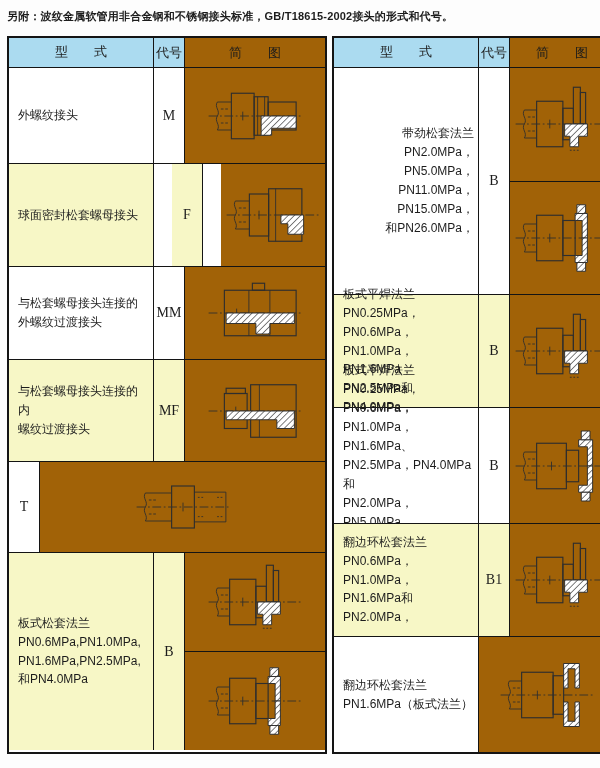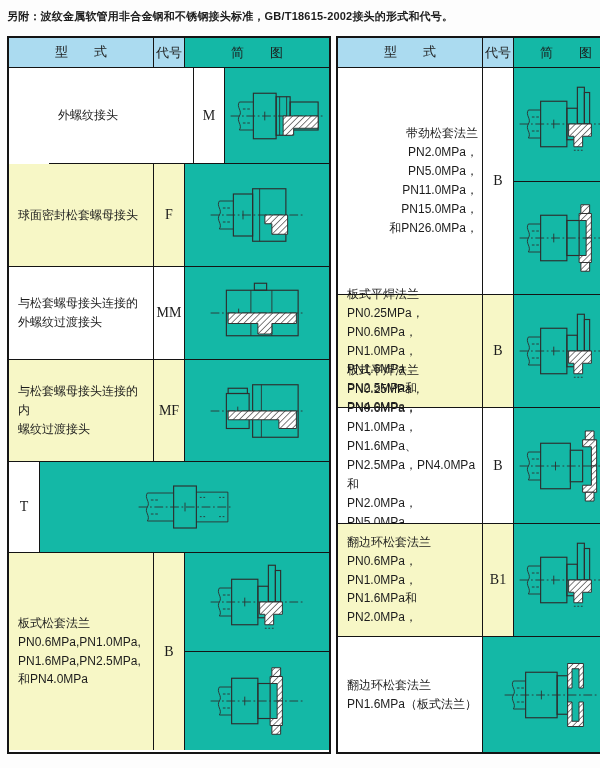--- a/index.html
+++ b/index.html
@@ -55,21 +55,21 @@
     display:flex;
     align-items:center;
     justify-content:center;
     font-family:"Liberation Serif", serif;
     font-size:14px;
   }
   .c-diag{
     flex:1 1 auto;
     display:flex;
     flex-direction:column;
-    background:#14b8a6;
+    background:#a16207;
   }
   .hd{
     justify-content:center;
     padding:0;
     font-size:13px;
     font-weight:400;
     white-space:nowrap;
   }
   .c-diag.hd{ flex-direction:row; align-items:center; }
   .sub{
@@ -88,21 +88,21 @@
 
 <div class="page">
   <div class="title">另附：波纹金属软管用非合金钢和不锈钢接头标准，GB/T18615-2002接头的形式和代号。</div>
   <div class="tables">
     <div class="tbl" id="tbl-left">
         <div class="row header-row">
           <div class="c-type hd">型　　式</div>
           <div class="c-code hd">代号</div>
           <div class="c-diag hd">简　　图</div>
         </div>
-        <div class="row" style="height: 96px; margin-left: 40px;">
+        <div class="row" style="height: 96px;">
           <div class="c-type">外螺纹接头</div>
           <div class="c-code">M</div>
           <div class="c-diag">
             <div class="sub">
               <svg viewBox="0 0 110 96" width="104" height="84" preserveAspectRatio="xMidYMid meet">
                 <defs>
                   <pattern id="hch0" width="5" height="5" patternUnits="userSpaceOnUse" patternTransform="rotate(45)">
                     <rect width="5" height="5" fill="#fff"></rect>
                     <line x1="0" y1="0" x2="0" y2="5" stroke="#2e2e2e" stroke-width="1.4"></line>
                   </pattern>
@@ -117,21 +117,21 @@
                 <line x1="41" y1="43" x2="41" y2="53" stroke="#2e2e2e" stroke-width="1"></line>
                 <rect x="54" y="26" width="16" height="44" fill="none" stroke="#2e2e2e" stroke-width="1.3"></rect>
                 <line x1="58" y1="26" x2="58" y2="70" stroke="#2e2e2e" stroke-width="1"></line>
                 <line x1="66" y1="26" x2="66" y2="70" stroke="#2e2e2e" stroke-width="1"></line>
                 <rect x="70" y="32" width="32" height="32" fill="none" stroke="#2e2e2e" stroke-width="1.3"></rect>
                 <polygon points="62,48 102,48 102,62 74,62 74,70 62,70" fill="url(#hch0)" stroke="#2e2e2e" stroke-width="1.1"></polygon>
               </svg>
             </div>
           </div>
         </div>
-        <div class="row hl" style="height: 103px;">
+        <div class="row hl" style="height: 103px; gap: 18px;">
           <div class="c-type">球面密封松套螺母接头</div>
           <div class="c-code">F</div>
           <div class="c-diag">
             <div class="sub">
               <svg viewBox="0 0 110 96" width="104" height="84" preserveAspectRatio="xMidYMid meet">
                 <defs>
                   <pattern id="hch1" width="5" height="5" patternUnits="userSpaceOnUse" patternTransform="rotate(45)">
                     <rect width="5" height="5" fill="#fff"></rect>
                     <line x1="0" y1="0" x2="0" y2="5" stroke="#2e2e2e" stroke-width="1.4"></line>
                   </pattern>

